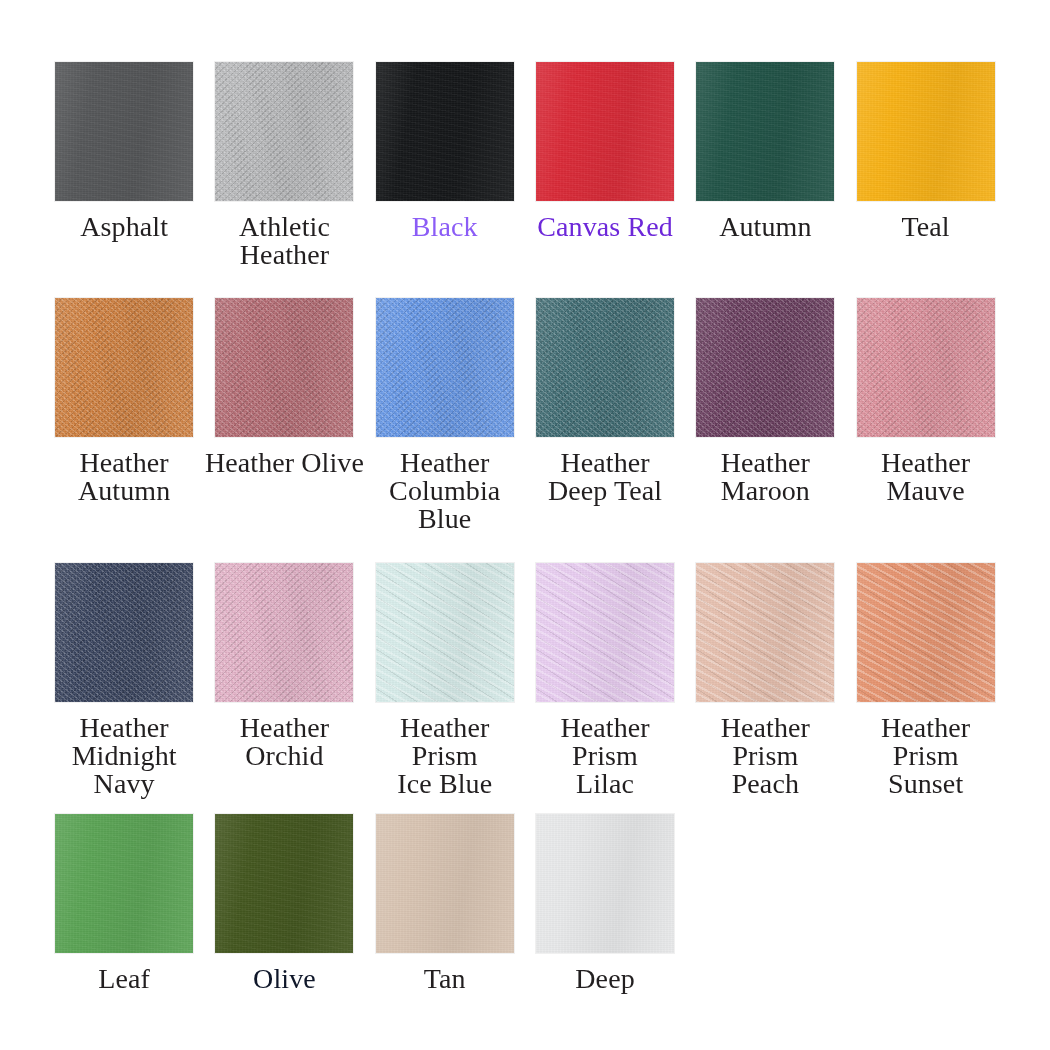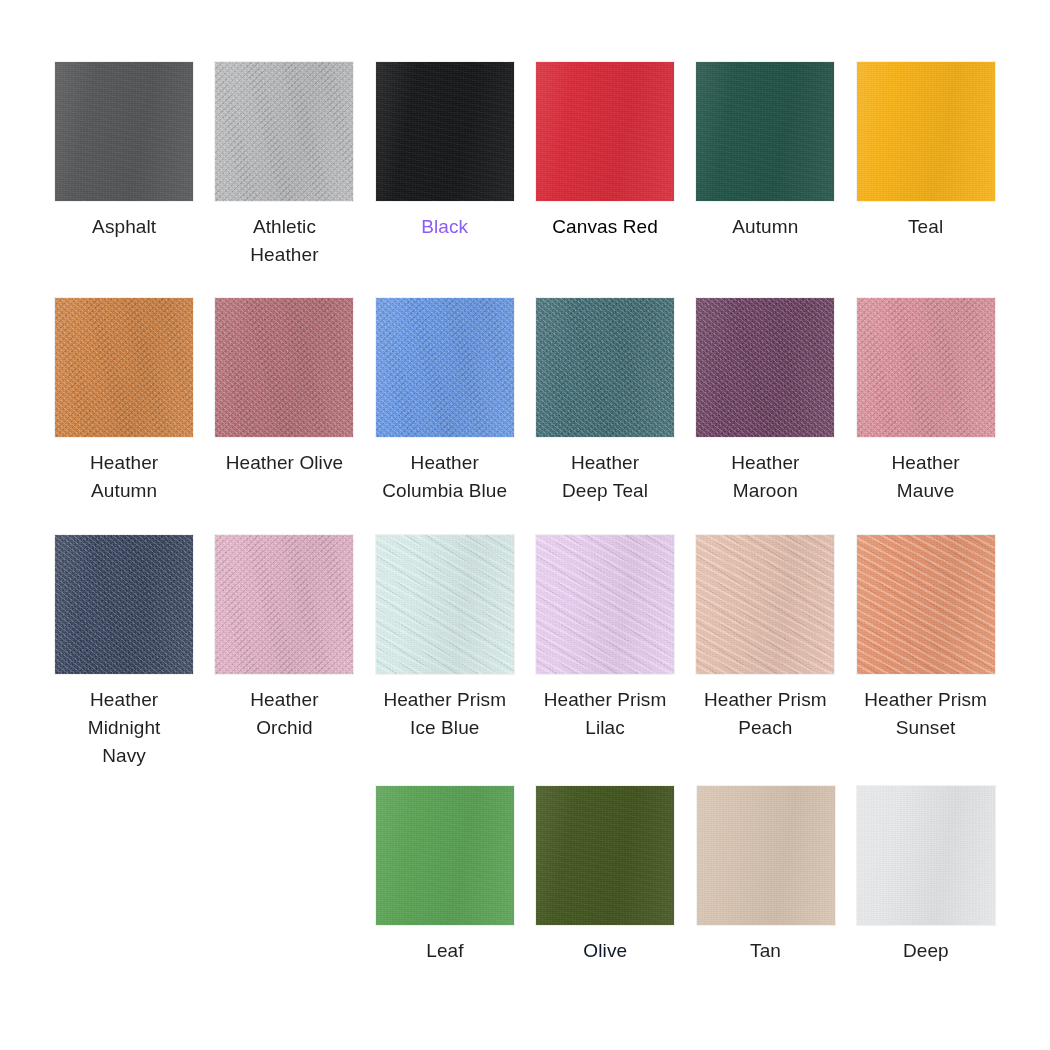--- a/index.html
+++ b/index.html
@@ -145,34 +145,34 @@
       linear-gradient(100deg,
         rgba(255,255,255,0.10) 0%,
         rgba(255,255,255,0.0) 26%,
         rgba(0,0,0,0.05) 62%,
         rgba(255,255,255,0.06) 100%);
     opacity: 0.9;
   }
 
   .swatch-label {
     margin-top: 12px;
-    font-size: 19px;
+    font-size: 28px;
     line-height: 28px;
     color: #221f20;
     text-align: center;
     letter-spacing: 0.1px;
     white-space: pre-line;
-    font-family: Liberation Sans, sans-serif;
+    font-family: Liberation Serif, serif;
   }
 
   
   .swatch-row.r1 { margin-bottom: 29px; }
   .swatch-row.r2 { margin-bottom: 30px; }
   .swatch-row.r3 { margin-bottom: 16px; }
-  .swatch-row.r4 { margin-bottom: 0; justify-content: flex-end; }
+  .swatch-row.r4 { margin-bottom: 0; }
 </style>
 </head>
 <body>
 
 <div id="swatch-chart" style="background: rgb(255, 255, 255);">
 
   <div class="swatch-row r1">
       <div class="swatch-cell">
         <div class="swatch-chip solid" style="background-color: rgb(85, 87, 89);">
           <div class="tex tex-weave"></div>
@@ -197,21 +197,21 @@
           <div class="tex tex-sheen"></div>
         </div>
         <div class="swatch-label" style="color: #8b5cf6;">Black</div>
       </div>
       <div class="swatch-cell">
         <div class="swatch-chip solid" style="background-color: rgb(217, 43, 56);">
           <div class="tex tex-weave"></div>
           <div class="tex tex-mottle"></div>
           <div class="tex tex-sheen"></div>
         </div>
-        <div class="swatch-label" style="color: #000000;">Canvas Red</div>
+        <div class="swatch-label" style="color: #6d28d9;">Canvas Red</div>
       </div>
       <div class="swatch-cell">
         <div class="swatch-chip solid" style="background-color: rgb(34, 84, 72);">
           <div class="tex tex-weave"></div>
           <div class="tex tex-mottle"></div>
           <div class="tex tex-sheen"></div>
         </div>
         <div class="swatch-label" style="color: rgb(34, 31, 32);">Autumn</div>
       </div>
       <div class="swatch-cell">

